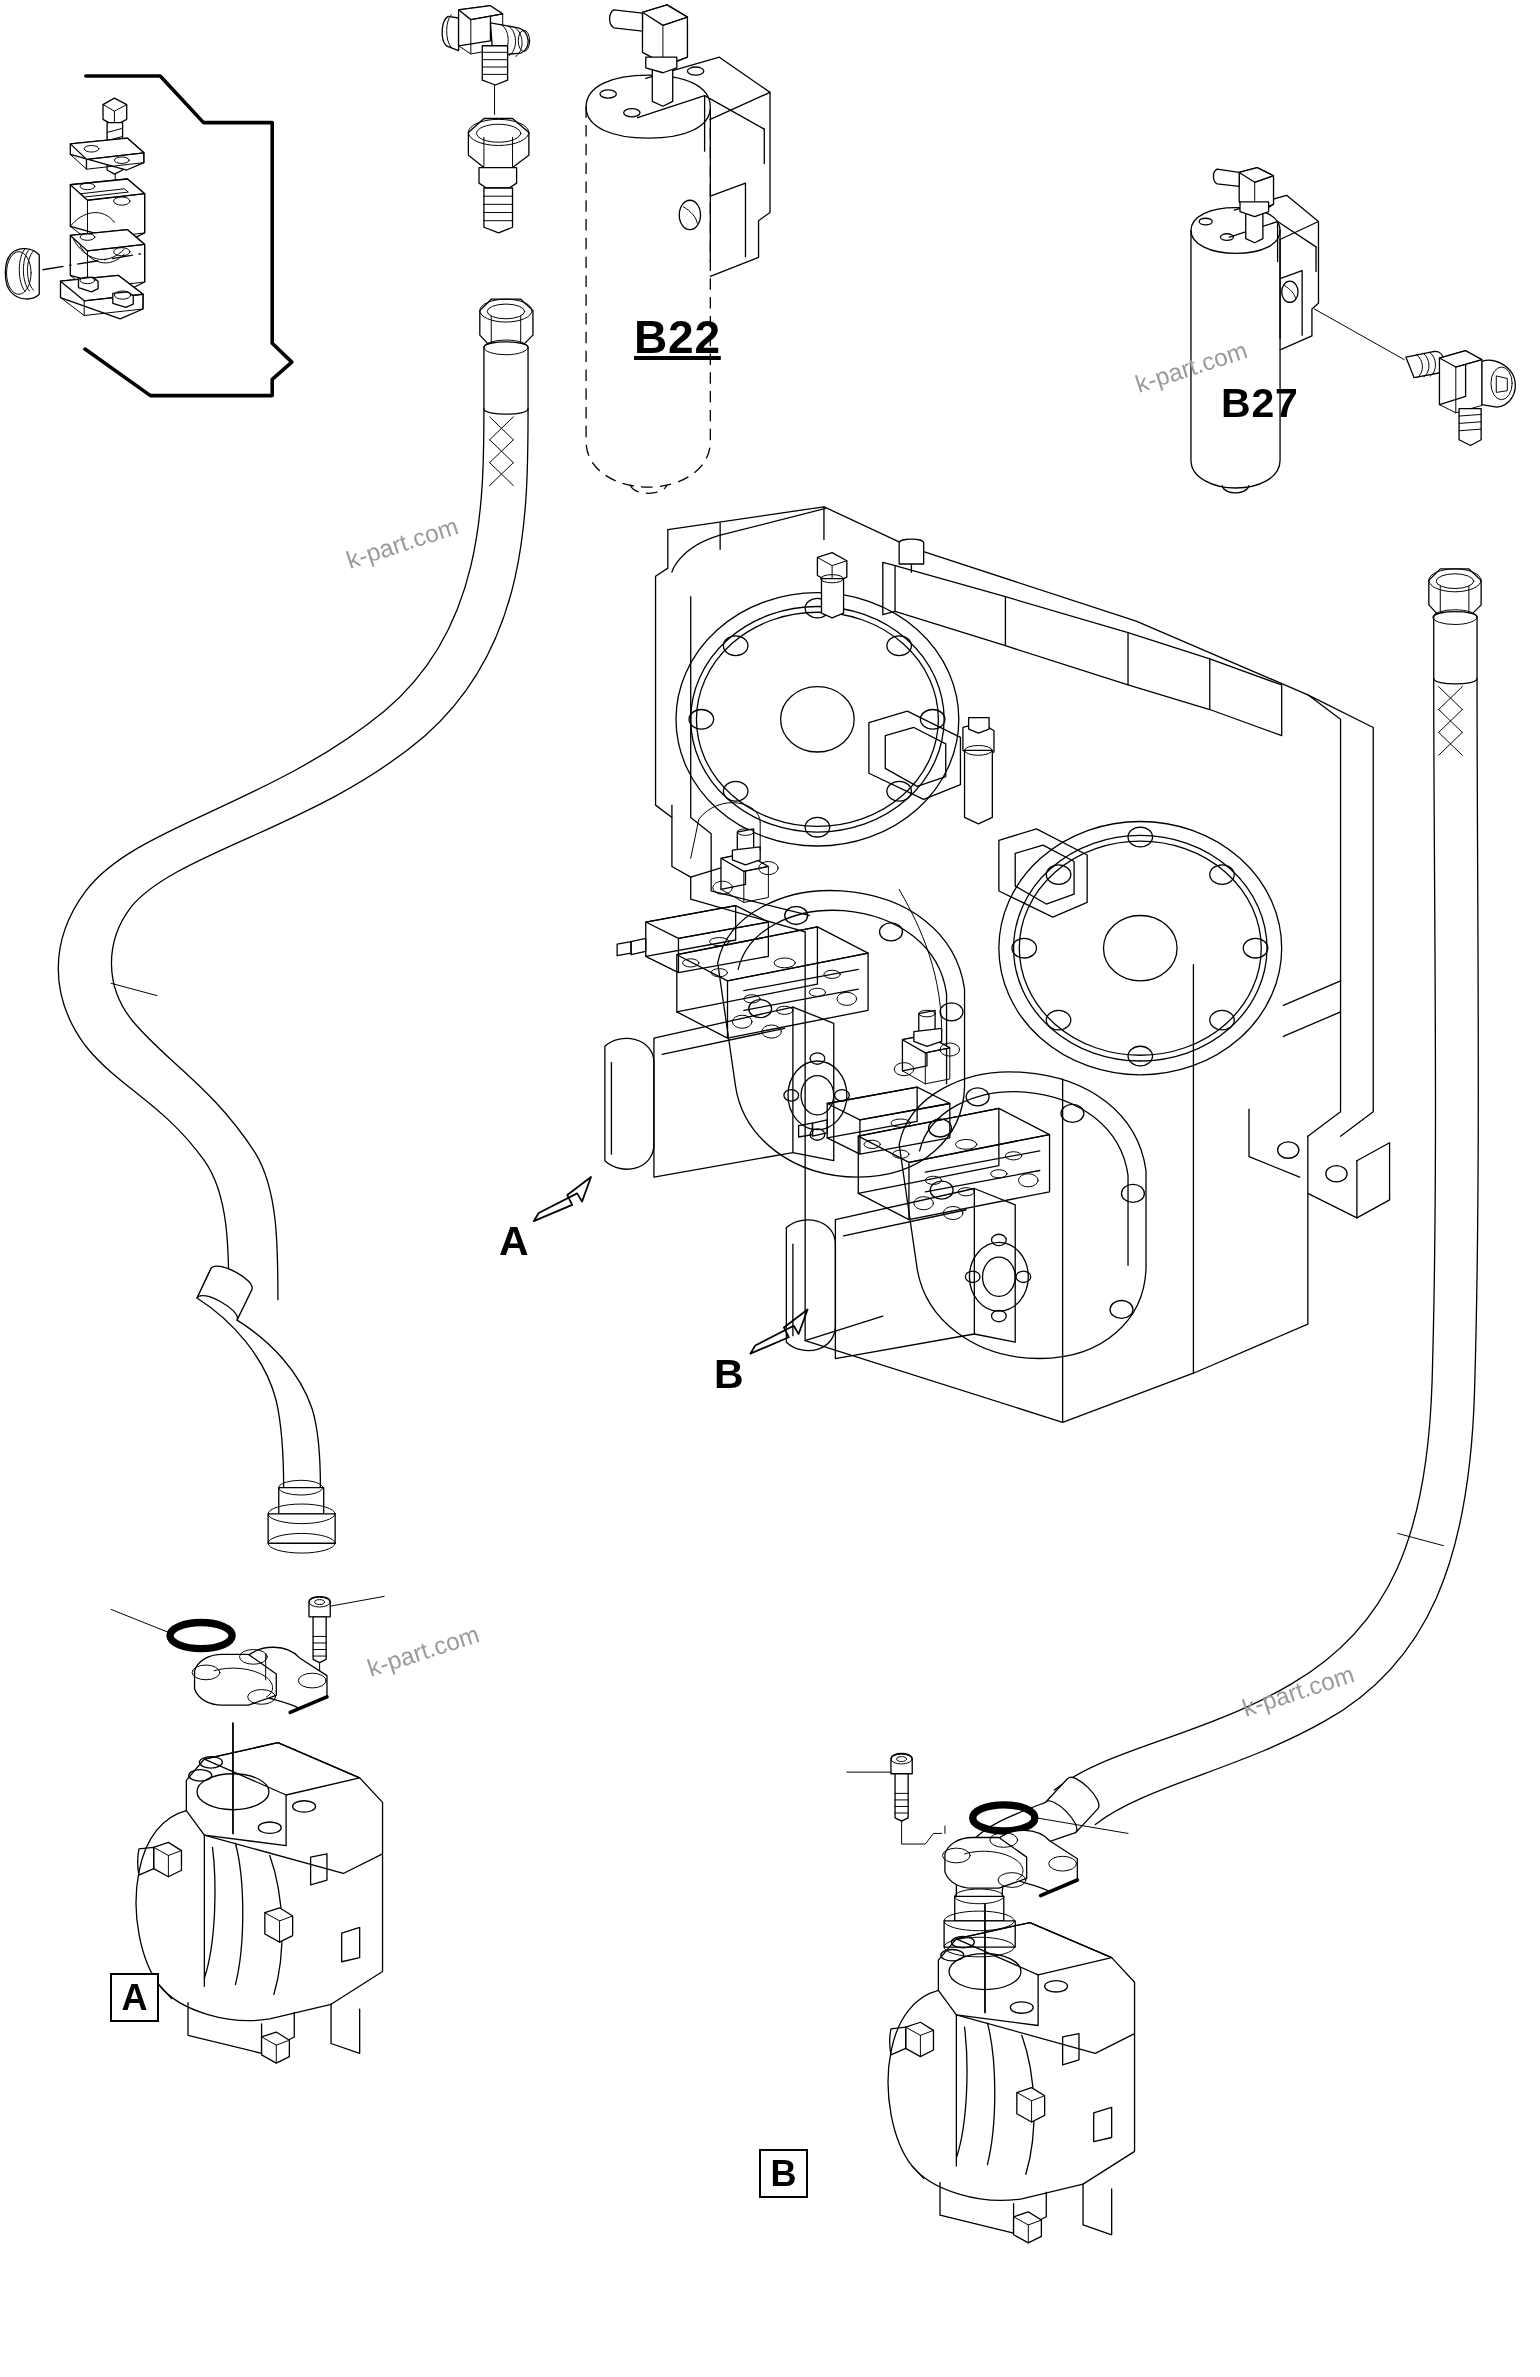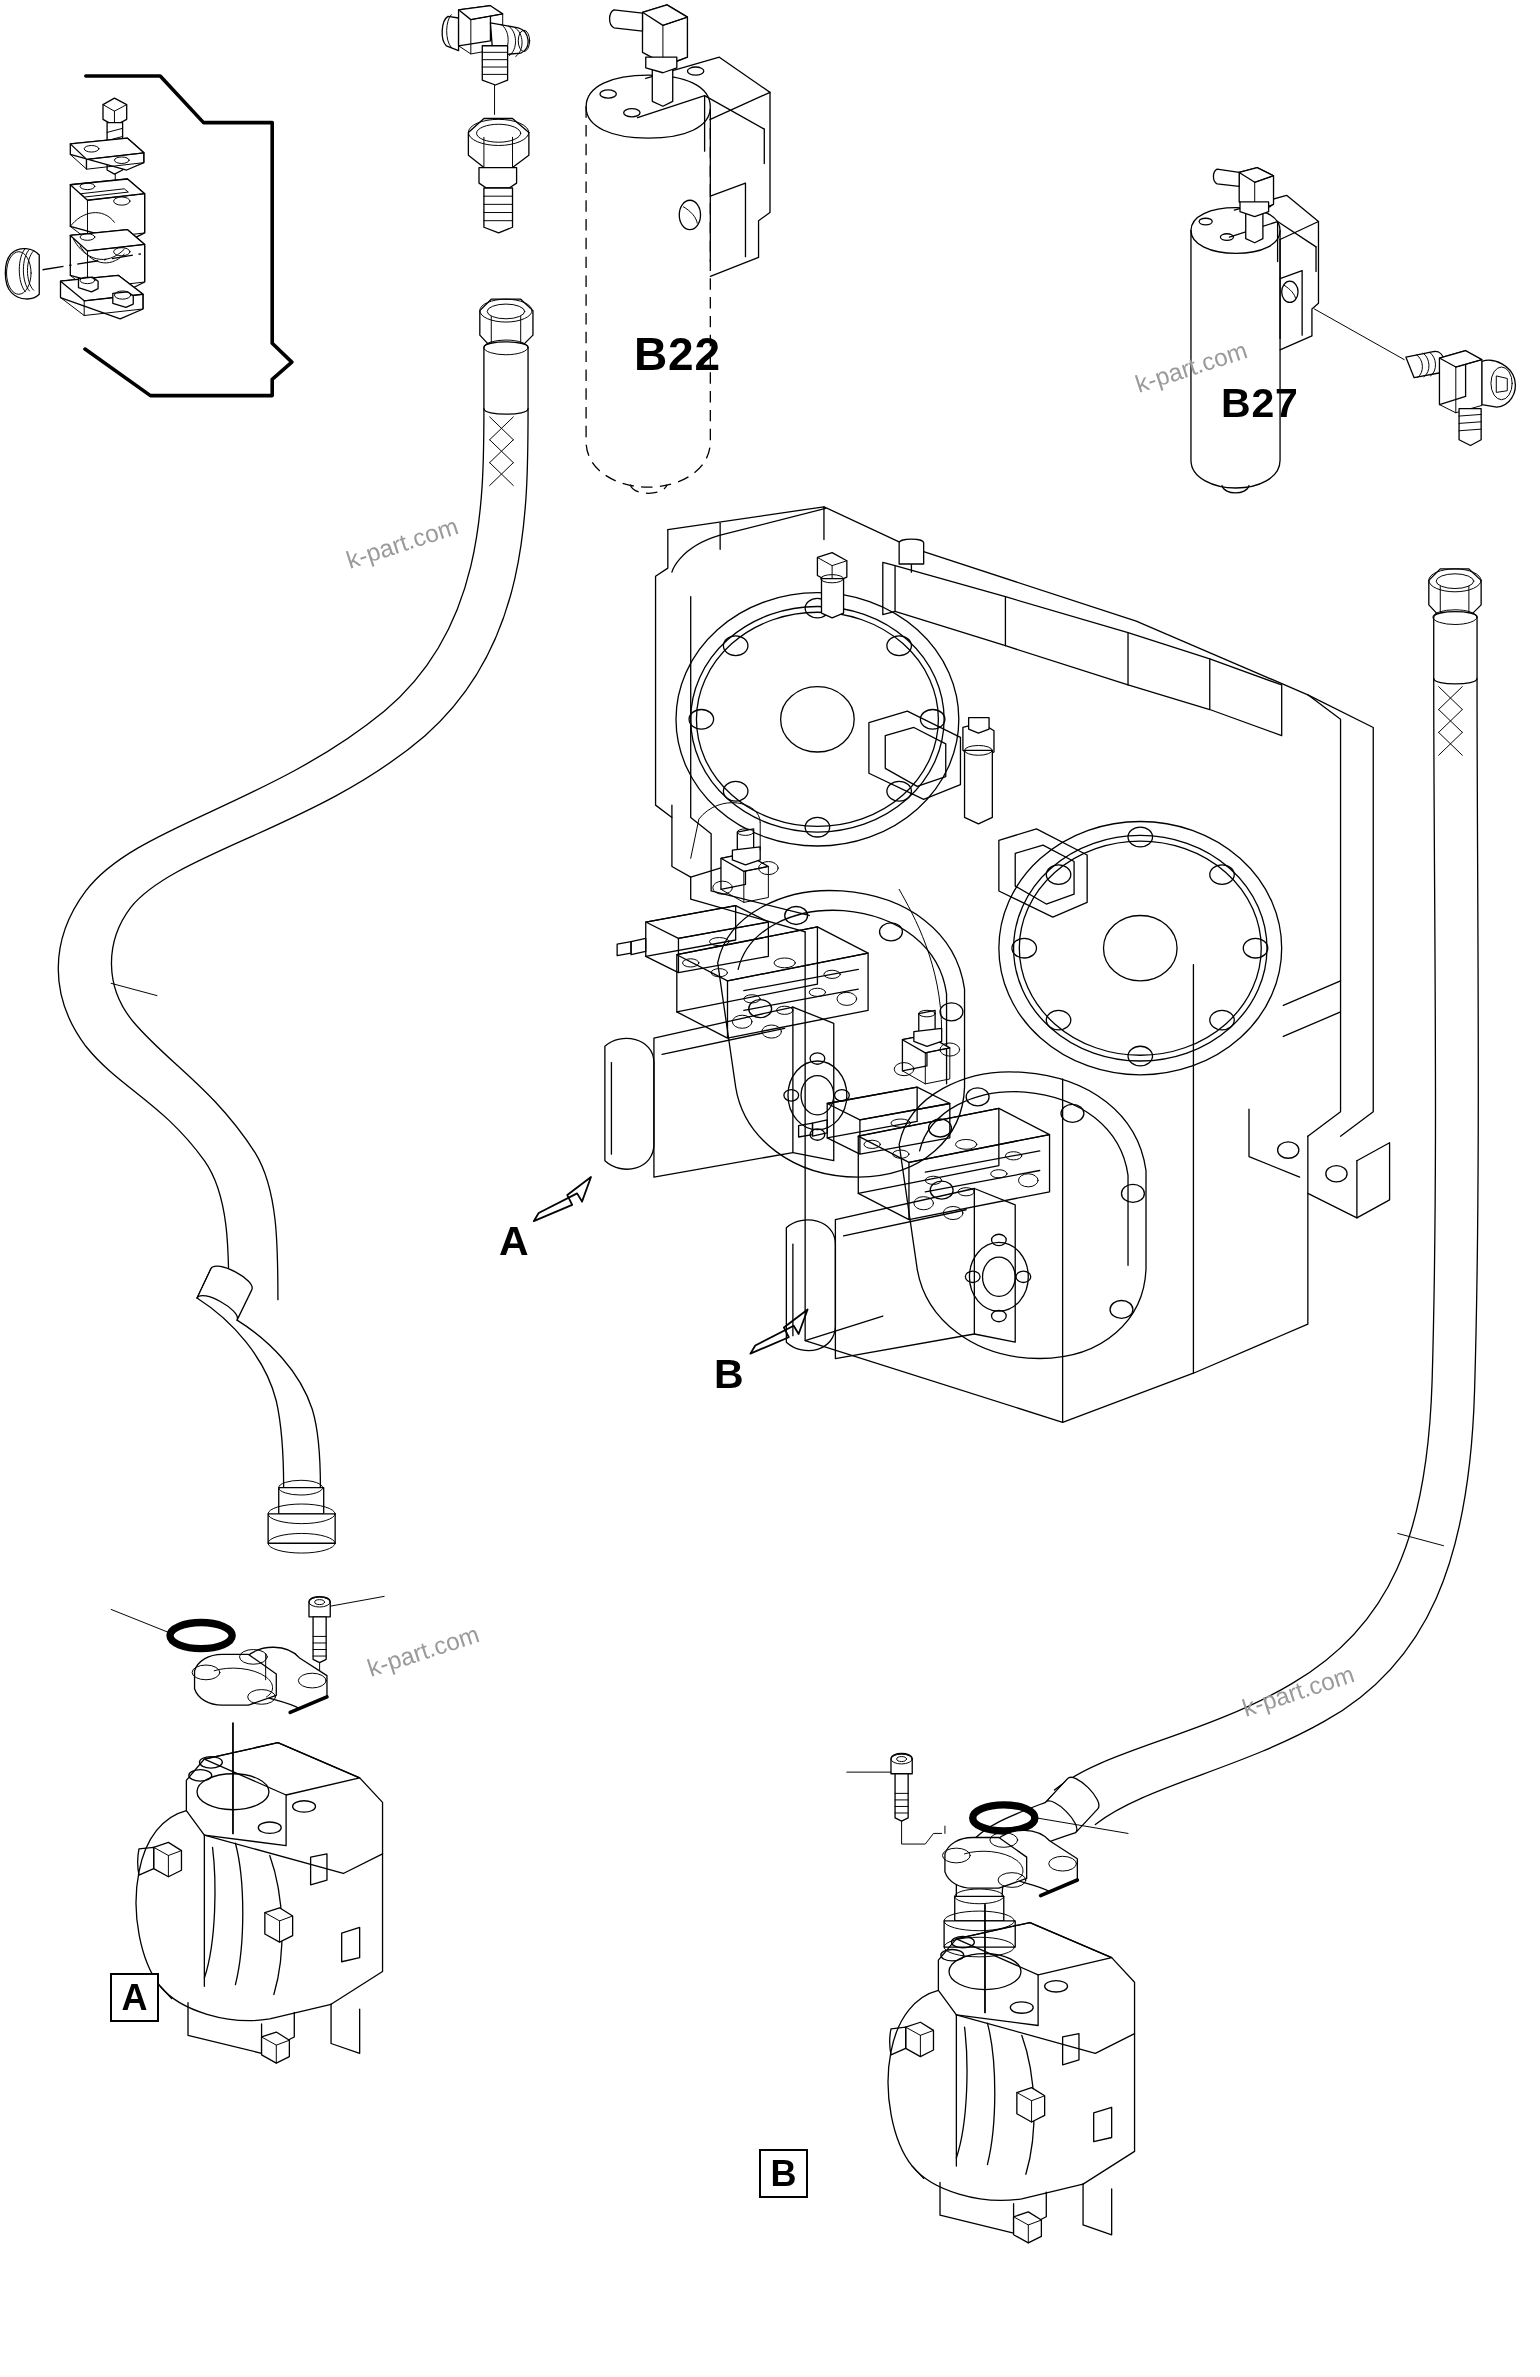--- a/index.html
+++ b/index.html
@@ -601,21 +601,21 @@
         <path class="fillw-thin" d="M 1240 2712 L 1258 2706 L 1274 2716 L 1274 2736 L 1258 2744 L 1240 2734 Z"></path>
         <path class="ln-hair" d="M 1240 2712 L 1258 2722 L 1274 2716 M 1258 2722 L 1258 2744"></path>
         <path class="ln-thin" d="M 1300 2492 L 1320 2488 L 1320 2520 L 1300 2526 Z"></path>
         <path class="ln-thin" d="M 1338 2585 L 1360 2578 L 1360 2615 L 1338 2620 Z"></path>
         <path class="ln-thin" d="M 1170 2465 L 1170 2650"></path>
       </g>
     </g>
 
   </svg>
 
-  <div class="big-label" style="left:634px; top:327px; font-size:46px;">B22</div>
+  <div class="big-label" style="left:634px; top:310px; font-size:46px;text-decoration:underline;">B22</div>
 
   <div class="big-label" style="left:1221px; top:380px; font-size:41px;">B27</div>
 
   <div class="arrow-label" style="left:499px; top:1218px;">A</div>
 
   <div class="arrow-label" style="left:714px; top:1351px;">B</div>
 
   <div class="boxed-label" style="left:110px; top:1973px; width:49px; height:49px;">A</div>
 
   <div class="boxed-label" style="left:759px; top:2149px; width:49px; height:49px;">B</div>

